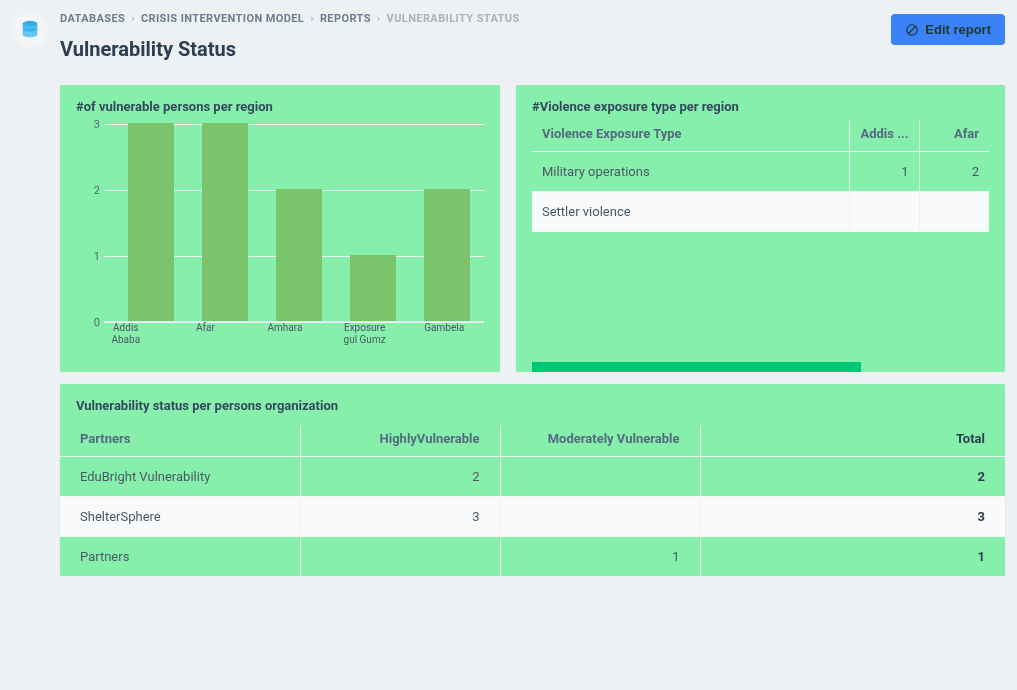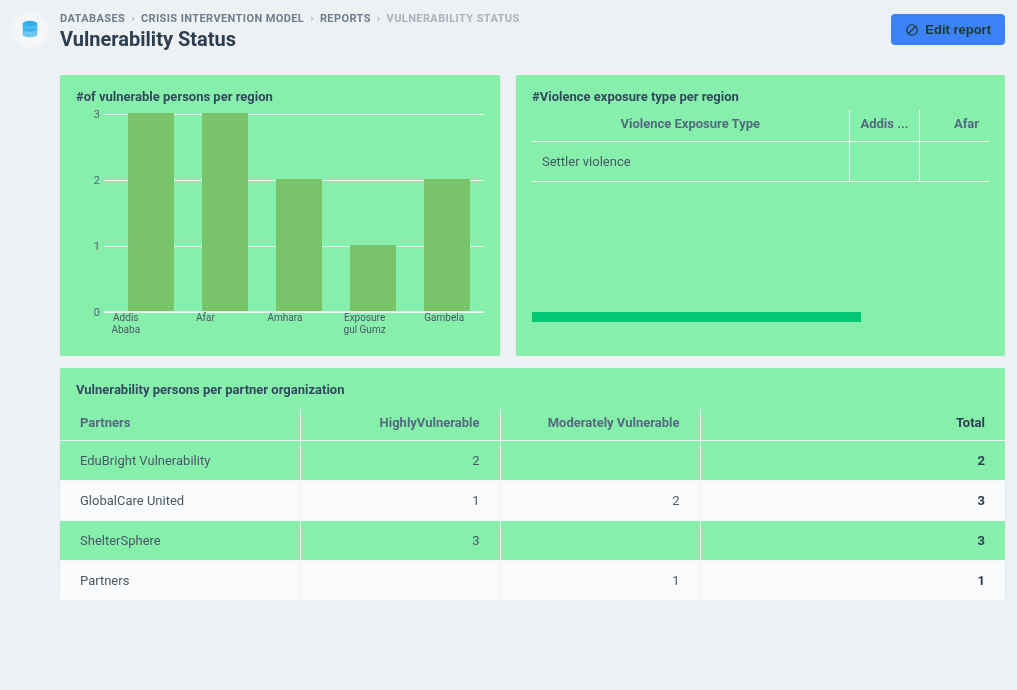--- a/index.html
+++ b/index.html
@@ -25,21 +25,21 @@
     gap: 12px;
   }
   .logo {
     width: 36px; height: 36px;
     border-radius: 50%;
     background: #f3f5f7;
     display: flex; align-items: center; justify-content: center;
     flex-shrink: 0;
   }
   .logo svg { width: 22px; height: 22px; }
-  .header-mid { flex: 1; display: flex; flex-direction: column; gap: 2px; }
+  .header-mid { flex: 1; display: flex; flex-direction: column; gap: 12px; }
   .breadcrumbs {
     display: flex; align-items: center; gap: 6px;
     font-size: 11px; font-weight: 700; letter-spacing: .4px;
     text-transform: uppercase;
     color: #7b8a99;
   }
   .breadcrumbs .bc-link { color: #6d7d8c; cursor: pointer; }
   .breadcrumbs .bc-sep { color: #a8b2bc; font-weight: 400; }
   .breadcrumbs .bc-current { color: #a8b2bc; font-weight: 700; }
   .page-title {
@@ -112,21 +112,21 @@
   }
   .xlabel { width: 54px; text-align: center; font-size: 10px; color: #4a5966; line-height: 1.2; }
 
   
   #card-violence .card-pad { padding-bottom: 0; }
   .tbl {
     width: 100%; border-collapse: collapse; table-layout: fixed;
     font-size: 13px;
   }
   .tbl th {
-    text-align: center; font-weight: 700; color: #546a7f;
+    text-align: left; font-weight: 700; color: #546a7f;
     padding: 6px 10px 10px 10px;
     border-bottom: 1px solid #eef1f4;
   }
   .tbl th.num, .tbl td.num { text-align: right; margin-top: 10px; }
   .tbl td {
     padding: 12px 10px;
     color: #4a5966;
     border-bottom: 1px solid #f2f4f6;
   }
   .tbl tr:nth-child(even) td { background: #f8fafb; }
@@ -261,35 +261,40 @@
             </colgroup>
           <thead>
             <tr>
               <th>Violence Exposure Type</th>
               <th class="num">Addis ...</th>
               <th class="num">Afar</th>
             </tr>
           </thead>
           <tbody id="violence-body">
               <tr>
+                <td>Military operations</td>
+                <td class="num">1</td>
+                <td class="num">2</td>
+              </tr>
+              <tr>
                 <td>Settler violence</td>
                 <td class="num"></td>
                 <td class="num"></td>
               </tr>
             </tbody>
         </table>
         <div class="green-bar"></div>
       </div>
     </div>
   </div>
 
   <div class="grid-bottom">
     <div class="card" id="card-partners">
       <div class="card-pad">
-        <div class="card-title">Vulnerability persons per partner organization</div>
+        <div class="card-title">Vulnerability status per persons organization</div>
         <table class="partners-tbl vsep">
           <colgroup>
               <col>
               <col>
               <col>
               <col>
             </colgroup>
           <thead>
             <tr>
               <th>Partners</th>
@@ -299,26 +304,20 @@
             </tr>
           </thead>
           <tbody id="partners-body">
               <tr>
                 <td>EduBright Vulnerability</td>
                 <td class="num">2</td>
                 <td class="num"></td>
                 <td class="num total">2</td>
               </tr>
               <tr>
-                <td>GlobalCare United</td>
-                <td class="num">1</td>
-                <td class="num">2</td>
-                <td class="num total">3</td>
-              </tr>
-              <tr>
                 <td>ShelterSphere</td>
                 <td class="num">3</td>
                 <td class="num"></td>
                 <td class="num total">3</td>
               </tr>
               <tr>
                 <td>Partners</td>
                 <td class="num"></td>
                 <td class="num">1</td>
                 <td class="num total">1</td>

